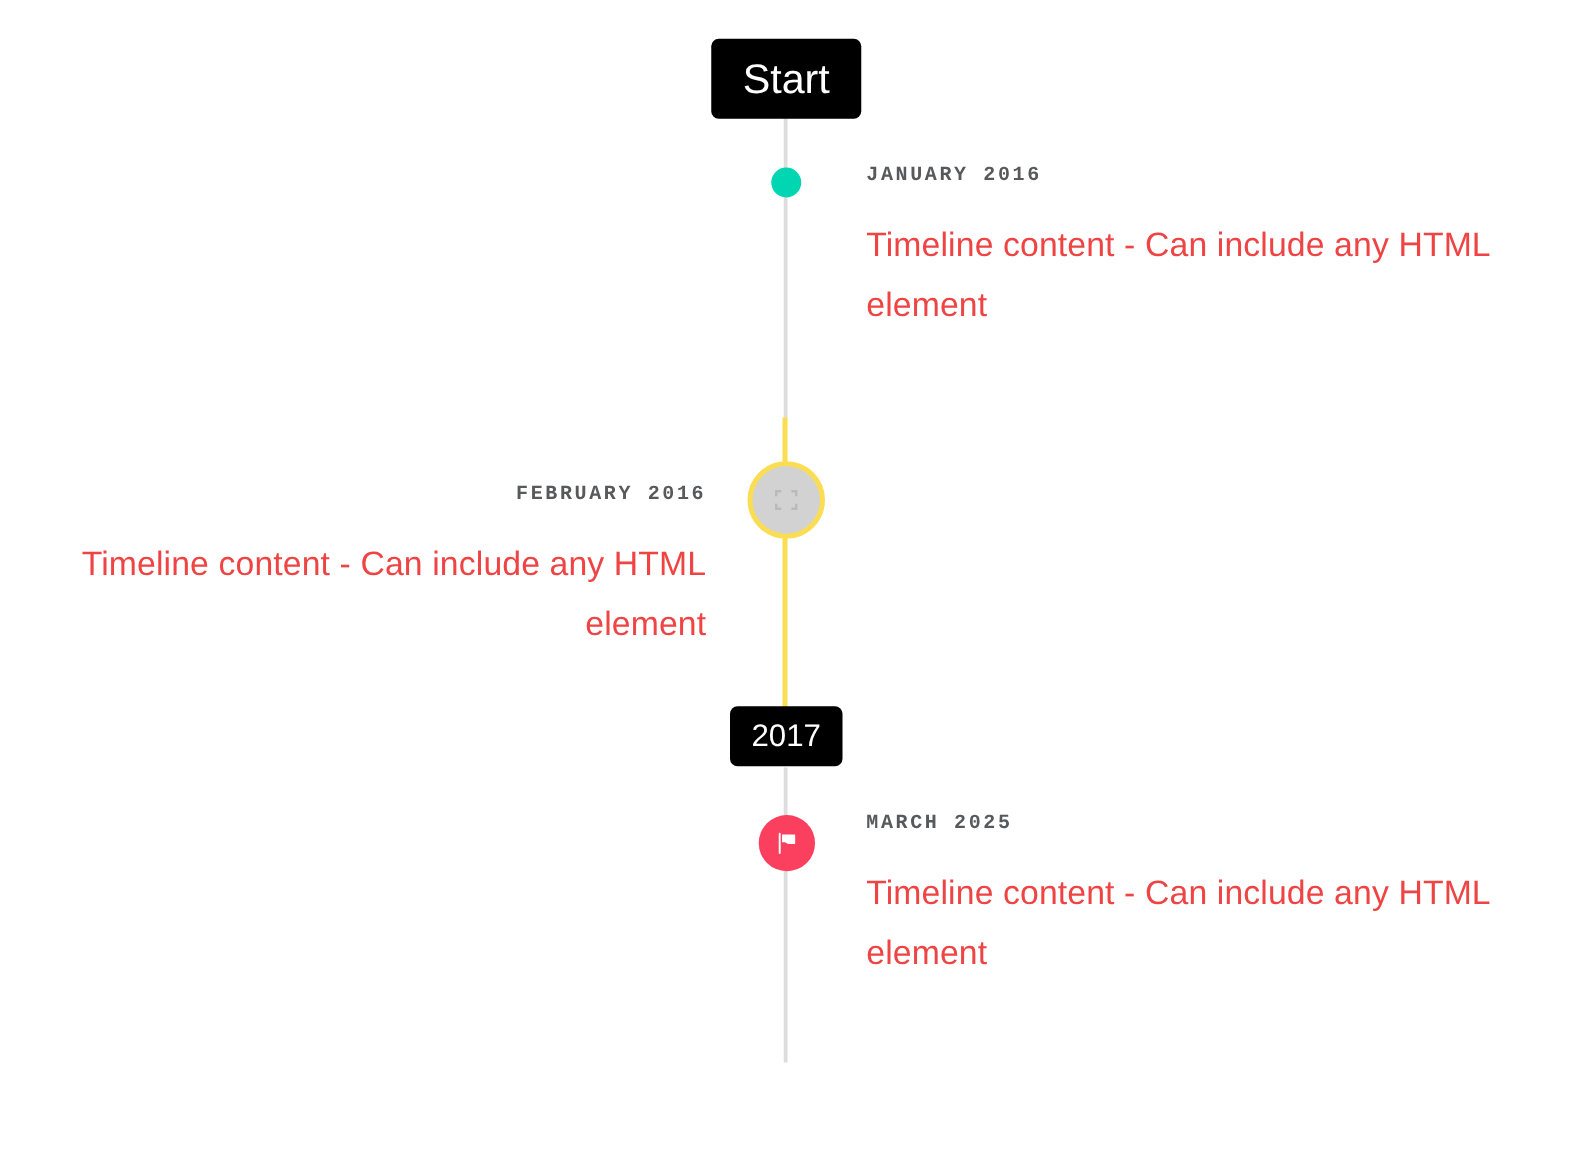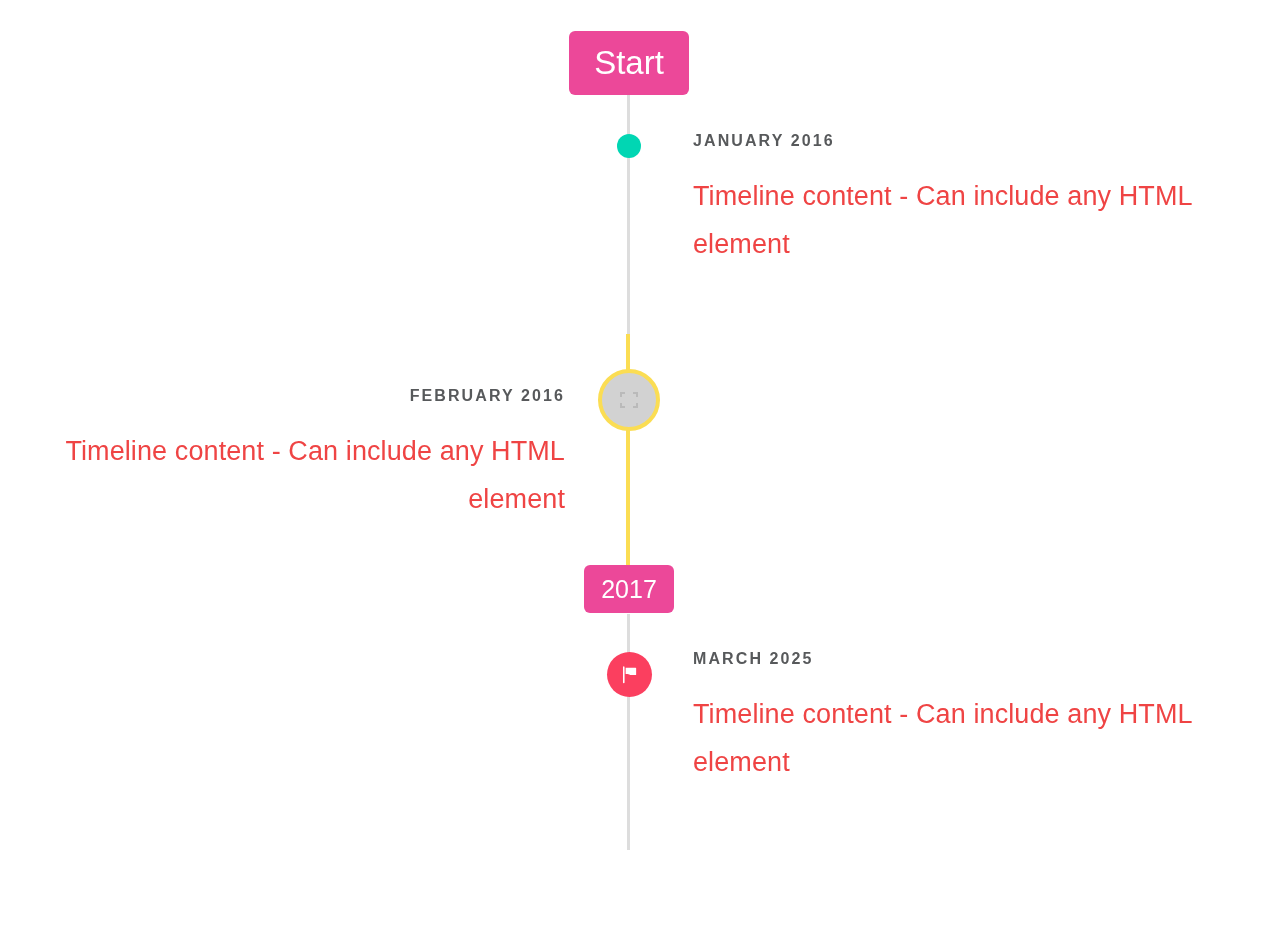--- a/index.html
+++ b/index.html
@@ -36,21 +36,21 @@
     left: 626px;
     top: 334px;
     width: 4px;
     height: 232px;
     background: #fbdd53;
   }
 
   
   .capsule {
     position: absolute;
-    background: #ec4899;
+    background: #000000;
     color: #ffffff;
     border-radius: 6px;
     display: flex;
     align-items: center;
     justify-content: center;
     font-weight: 400;
     z-index: 5;
     white-space: nowrap;
   }
   .capsule-start {
@@ -114,20 +114,21 @@
   .entry-2 { top: 366px; margin-top: 20px; }
   .entry-3 { top: 649px; }
 
   .entry-date {
     font-size: 16px;
     font-weight: bold;
     letter-spacing: 2.1px;
     color: #57595b;
     line-height: 1.2;
     margin: 0 0 22px 0;
+    font-family: Liberation Mono, monospace;
   }
   .entry-body {
     font-size: 27px;
     font-weight: 300;
     color: #ef4444;
     line-height: 1.78;
     margin: 0;
     letter-spacing: 0.1px;
   }
 </style>

